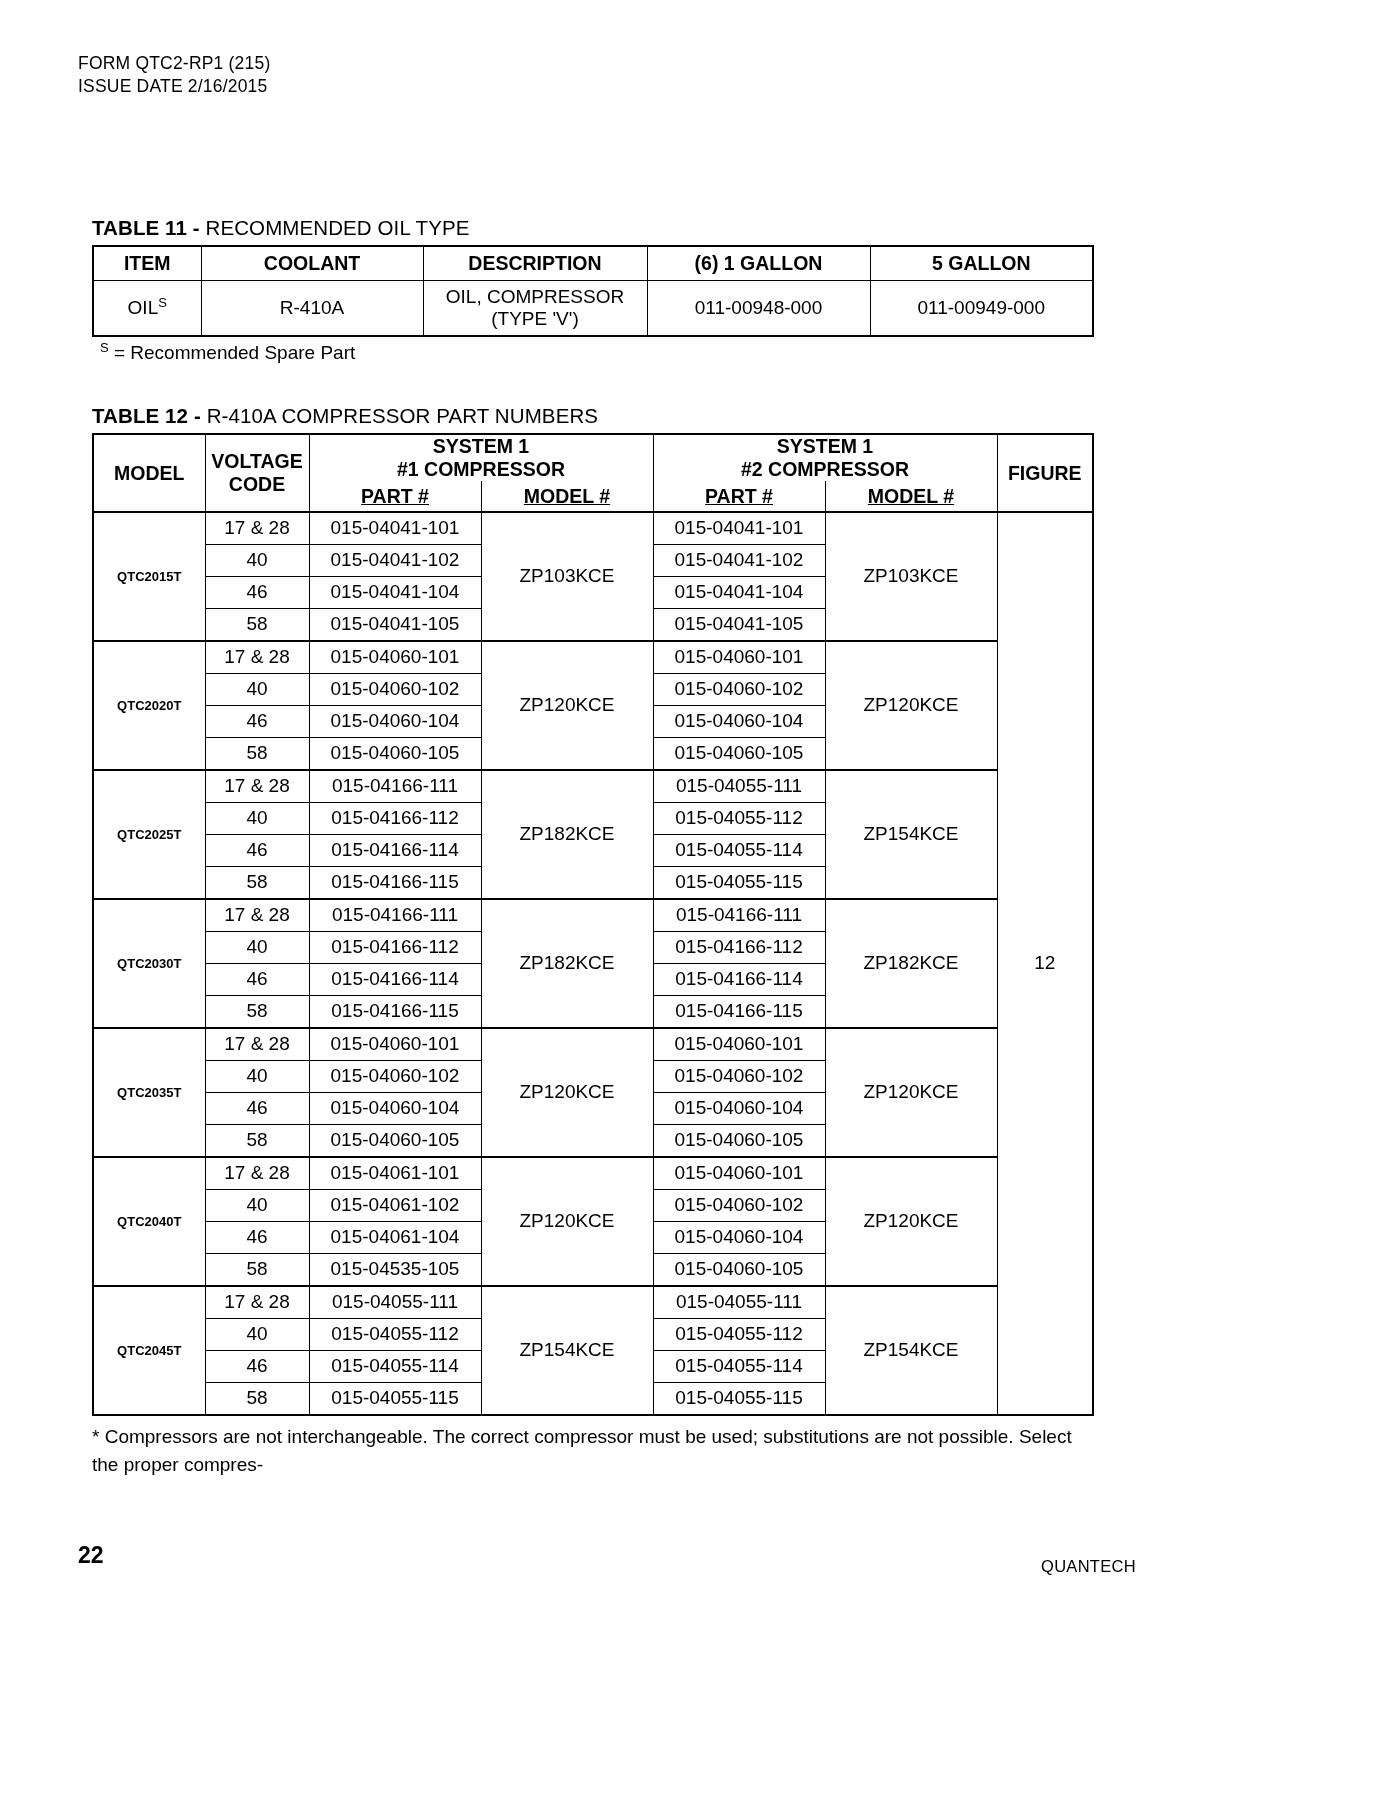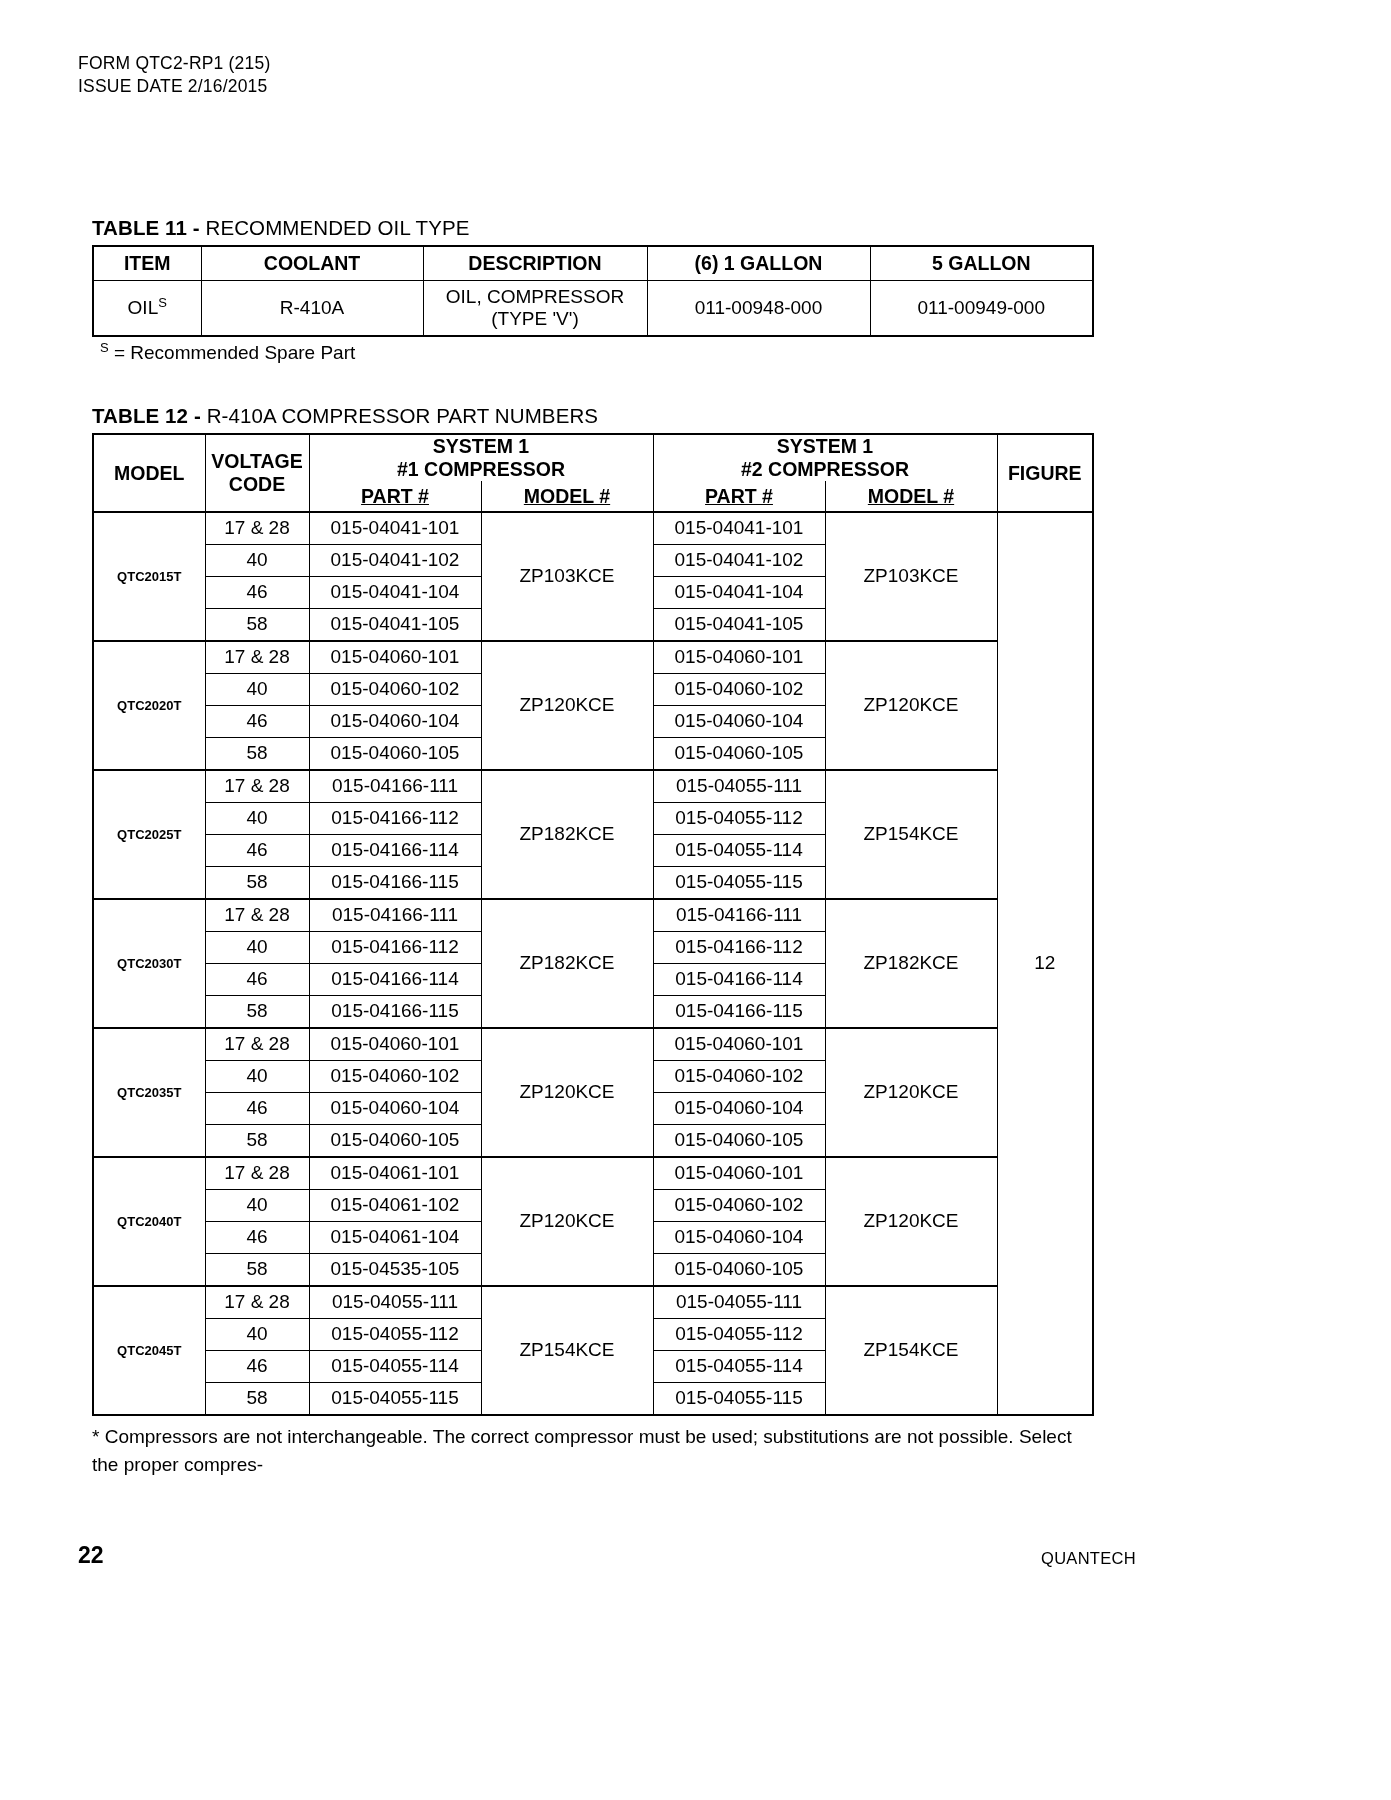--- a/index.html
+++ b/index.html
@@ -140,21 +140,21 @@
     height: 26px;
   }
   .page-footer .pg-num {
     position: absolute;
     left: 0; top: 0;
     font-size: 23px;
     font-weight: bold;
   }
   .page-footer .brand {
     position: absolute;
-    right: 0; top: 7px;
+    right: 0; top: 15px;
     font-size: 16.5px;
     letter-spacing: 0.3px;
   }
 </style>
 </head>
 <body>
 
 <div class="page">
 
   <div class="doc-header">

